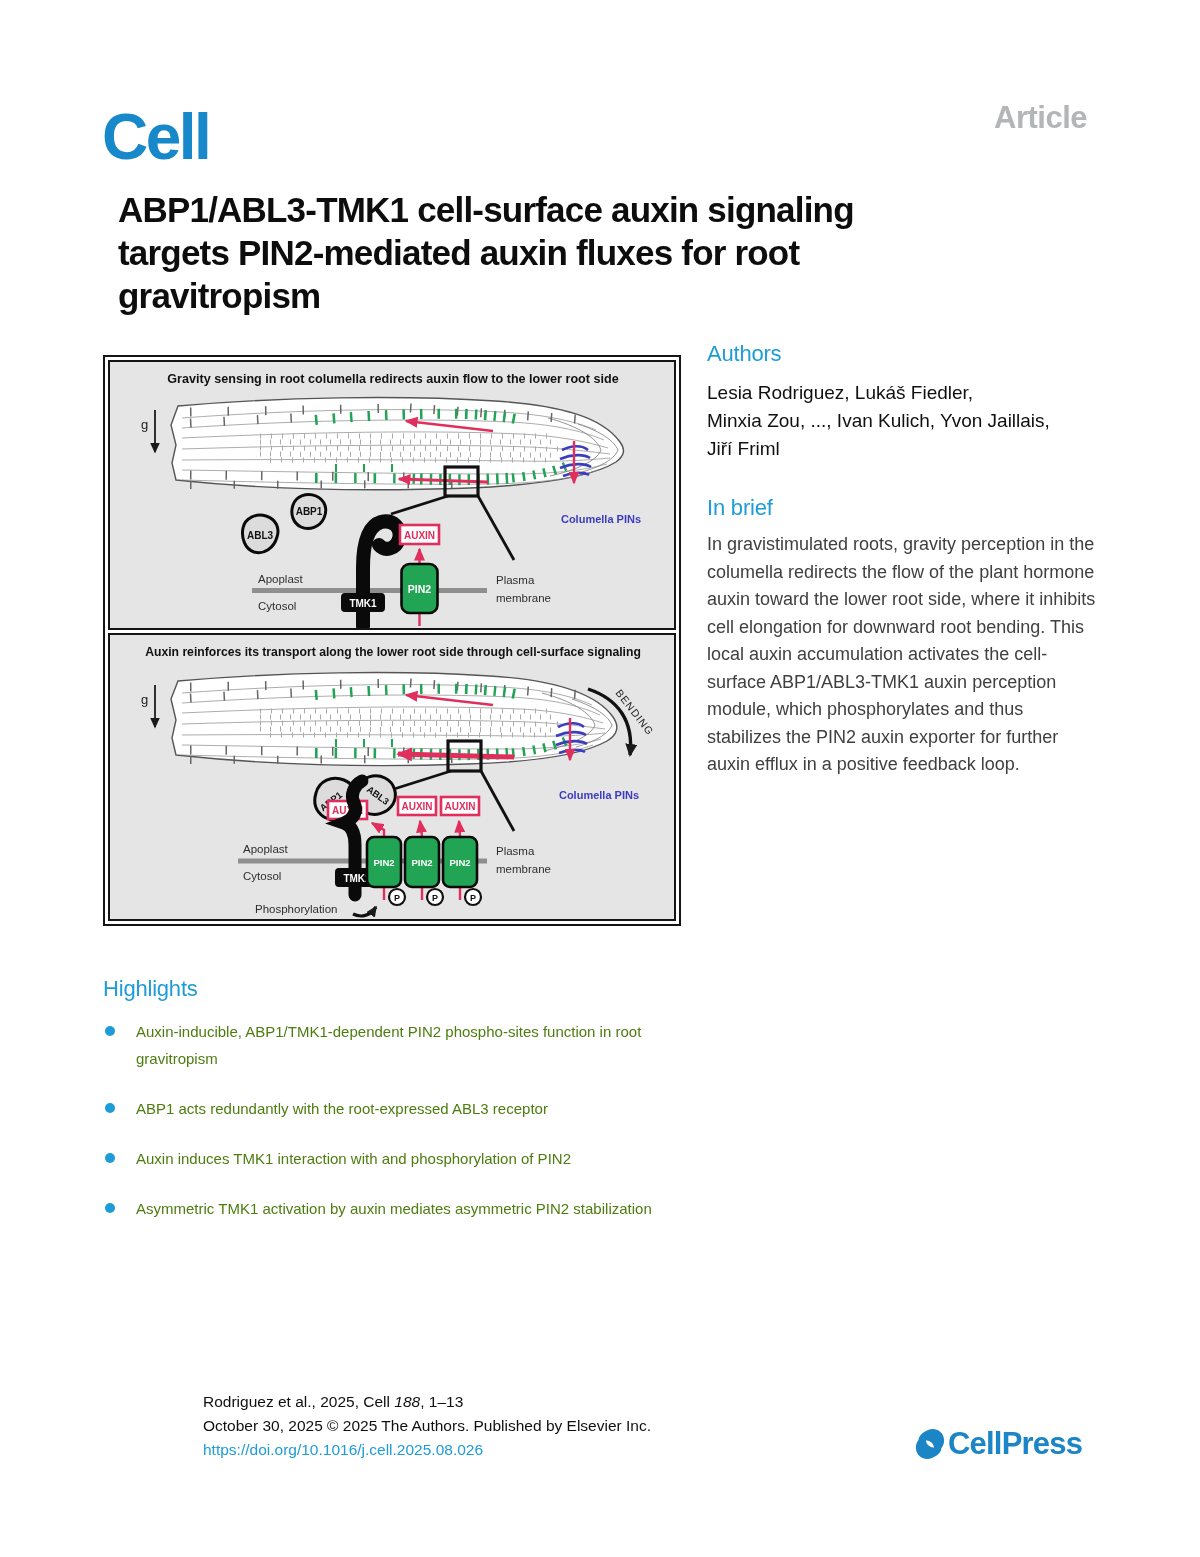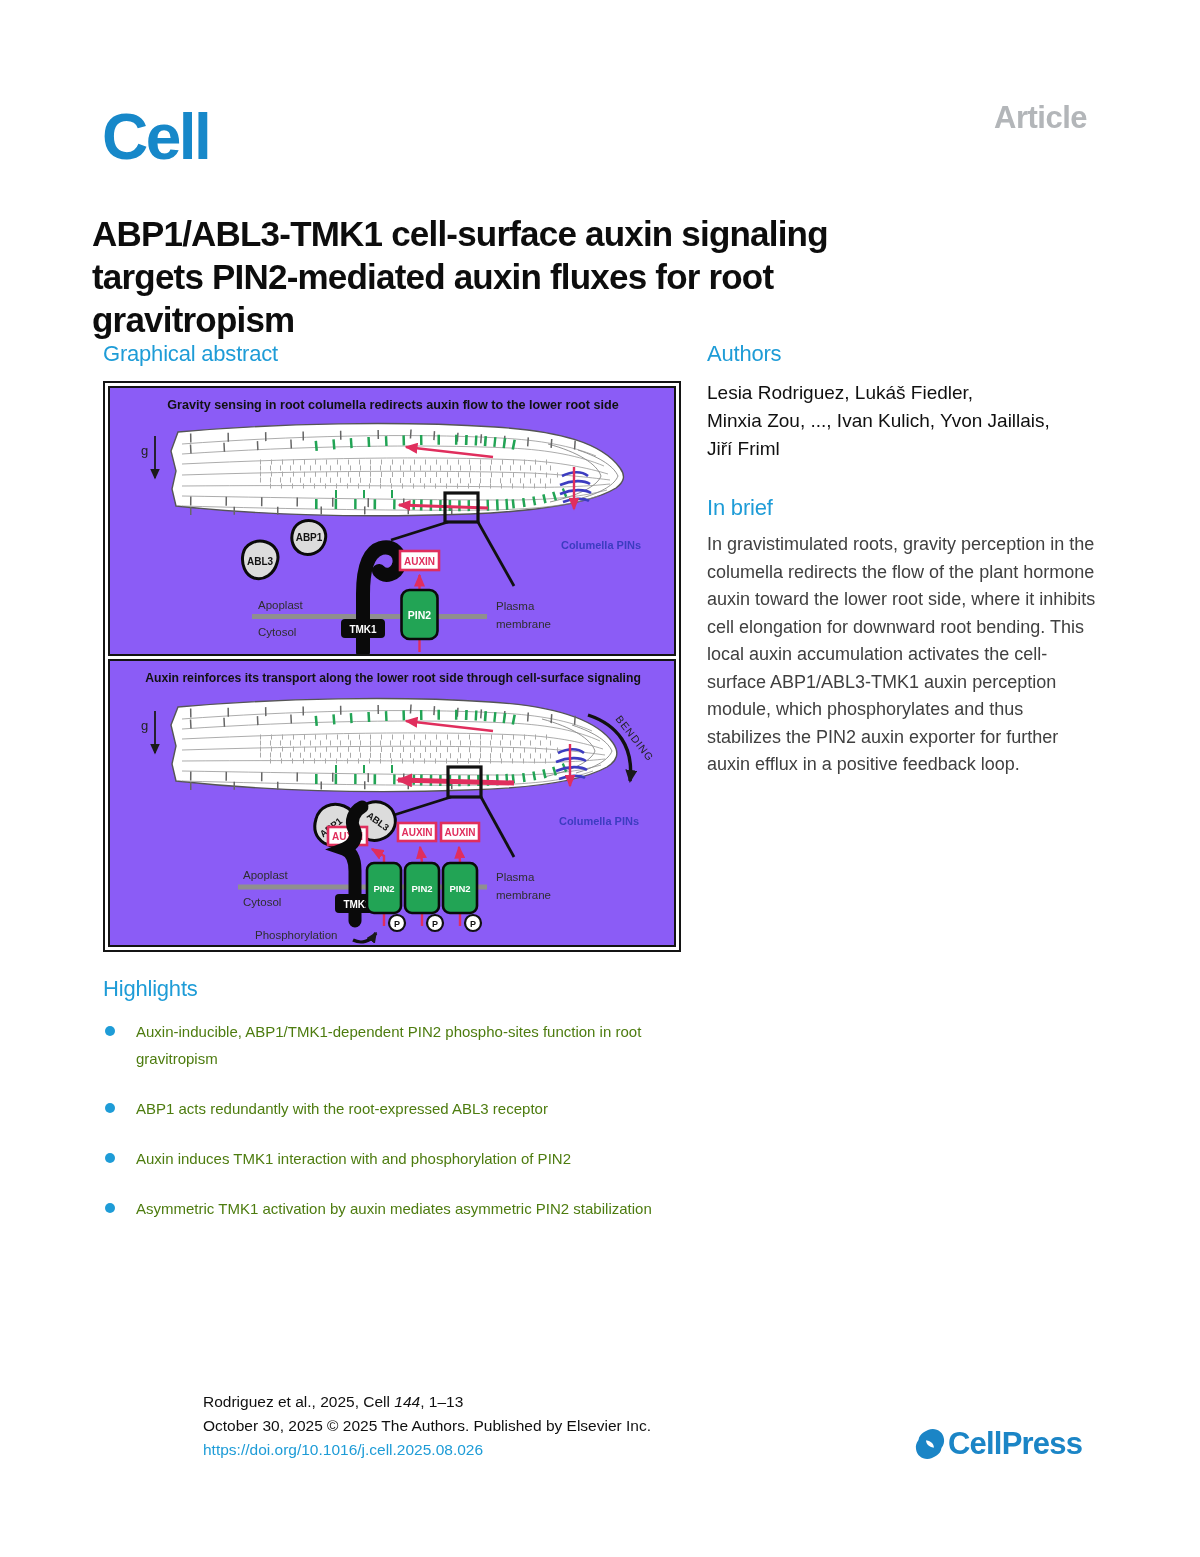--- a/index.html
+++ b/index.html
@@ -2,27 +2,27 @@
 <html><head>
 <meta charset="utf-8">
 <style>
   html,body{margin:0;padding:0;background:#ffffff;}
   body{width:1200px;height:1557px;position:relative;font-family:"Liberation Sans",sans-serif;color:#161616;}
   .page{position:absolute;inset:0;overflow:hidden;}
 
   .journal-logo{position:absolute;left:102px;top:100px;font-size:64px;font-weight:bold;color:#1788C9;letter-spacing:-2.5px;}
   .article-badge{position:absolute;right:113px;top:100px;font-size:31px;font-weight:bold;color:#B3B6B9;letter-spacing:-0.5px;}
 
-  .page-title{position:absolute;left:92px;top:188px;width:940px;font-size:35px;line-height:43px;font-weight:bold;color:#0d0d0d;letter-spacing:-0.8px;margin-top:24px;}
+  .page-title{position:absolute;left:118px;top:188px;width:940px;font-size:35px;line-height:43px;font-weight:bold;color:#0d0d0d;letter-spacing:-0.8px;}
 
   .sec-heading{font-size:22px;font-weight:500;color:#1E9CD7;letter-spacing:-0.2px;}
 
   .ga-col{position:absolute;left:103px;top:341px;width:578px;}
   .ga-box{margin-top:14px;border:2.5px solid #141414;padding:3px;background:#fff;}
-  .ga-panel{border:2px solid #141414;position:relative;background:#8b5cf6;}
+  .ga-panel{border:2px solid #141414;position:relative;background:#e5e5e5;}
   .ga-panel + .ga-panel{margin-top:3px;text-align:right;}
   .ga-panel svg{display:block;}
   svg text{font-family:"Liberation Sans",sans-serif;}
 
   .right-col{position:absolute;left:707px;top:341px;width:392px;}
   .authors-names{margin-top:12px;font-size:19px;line-height:28px;color:#101010;}
   .corr-block{margin-top:30px;}
   .corr-email{margin-top:9px;font-size:19px;color:#101010;}
   .brief-block{margin-top:32px;}
   .brief-text{margin-top:10px;font-size:18px;line-height:27.5px;color:#404040;}
@@ -48,21 +48,20 @@
   <div class="journal-logo">Cell</div>
   <div class="article-badge">Article</div>
 
   <div class="page-title">
     <div>ABP1/ABL3-TMK1 cell-surface auxin signaling</div>
     <div>targets PIN2-mediated auxin fluxes for root</div>
     <div>gravitropism</div>
   </div>
 
   <div class="ga-col">
-    <div class="sec-heading">Graphical abstract</div>
     <div class="ga-box">
 
       <div class="ga-panel">
         <svg width="566" height="266" viewBox="0 0 566 266">
           <defs>
             <marker id="pa" markerWidth="13" markerHeight="11" refX="11.5" refY="5.5" orient="auto" markerUnits="userSpaceOnUse">
                 <path d="M0,0 L13,5.5 L0,11 Z" fill="#E02E5D"></path>
               </marker>
             <marker id="ka" markerWidth="11" markerHeight="10" refX="9.5" refY="5" orient="auto" markerUnits="userSpaceOnUse">
                 <path d="M0,0 L11,5 L0,10 Z" fill="#1a1a1a"></path>
@@ -299,21 +298,21 @@
         <span class="hl-text">Auxin induces TMK1 interaction with and phosphorylation of PIN2</span>
       </div>
       <div class="hl-item">
         <span class="hl-dot"></span>
         <span class="hl-text">Asymmetric TMK1 activation by auxin mediates asymmetric PIN2 stabilization</span>
       </div>
     </div>
   </div>
 
   <div class="footer">
-    <div><span>Rodriguez et al., 2025, Cell </span><span class="vol">144</span><span>, 1–13</span></div>
+    <div><span>Rodriguez et al., 2025, Cell </span><span class="vol">188</span><span>, 1–13</span></div>
     <div>October 30, 2025 © 2025 The Authors. Published by Elsevier Inc.</div>
     <div><a class="doi-link" href="#">https://doi.org/10.1016/j.cell.2025.08.026</a></div>
   </div>
 
   <div class="brand">
     <svg width="36" height="34" viewBox="0 0 34 34">
       <path d="M15,3 C22,0 30,4 31,12 C32,19 27,24 20,25 C22,21 21,16 16,14 C11,12 8,14 6,18 C4,10 8,6 15,3 Z" fill="#1B85C6"></path>
       <path d="M19,31 C12,34 4,30 3,22 C2,15 7,10 14,9 C12,13 13,18 18,20 C23,22 26,20 28,16 C30,24 26,28 19,31 Z" fill="#1B85C6"></path>
     </svg>
     <span class="brand-text">CellPress</span>

